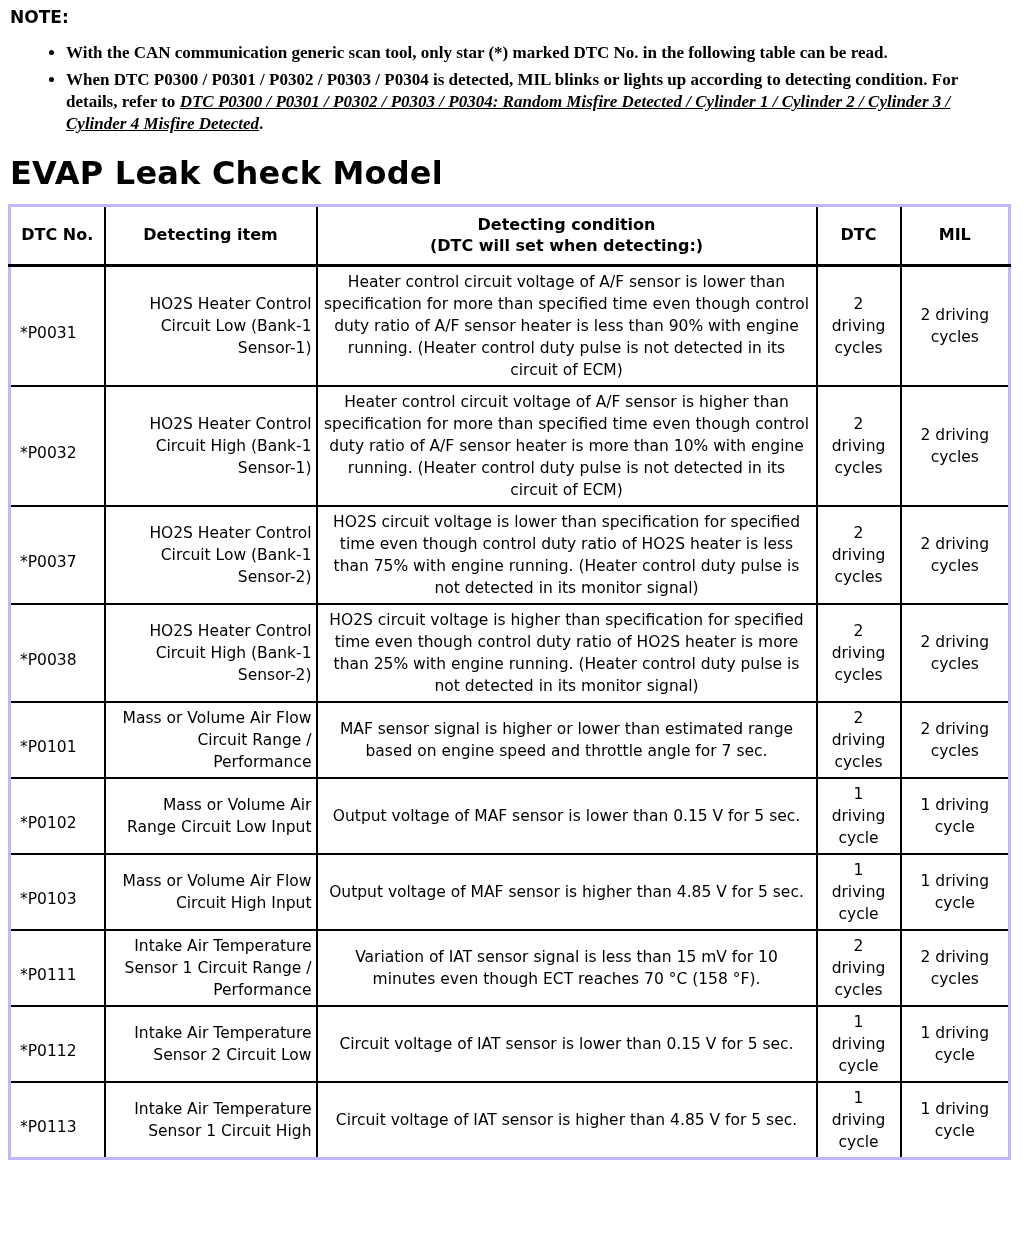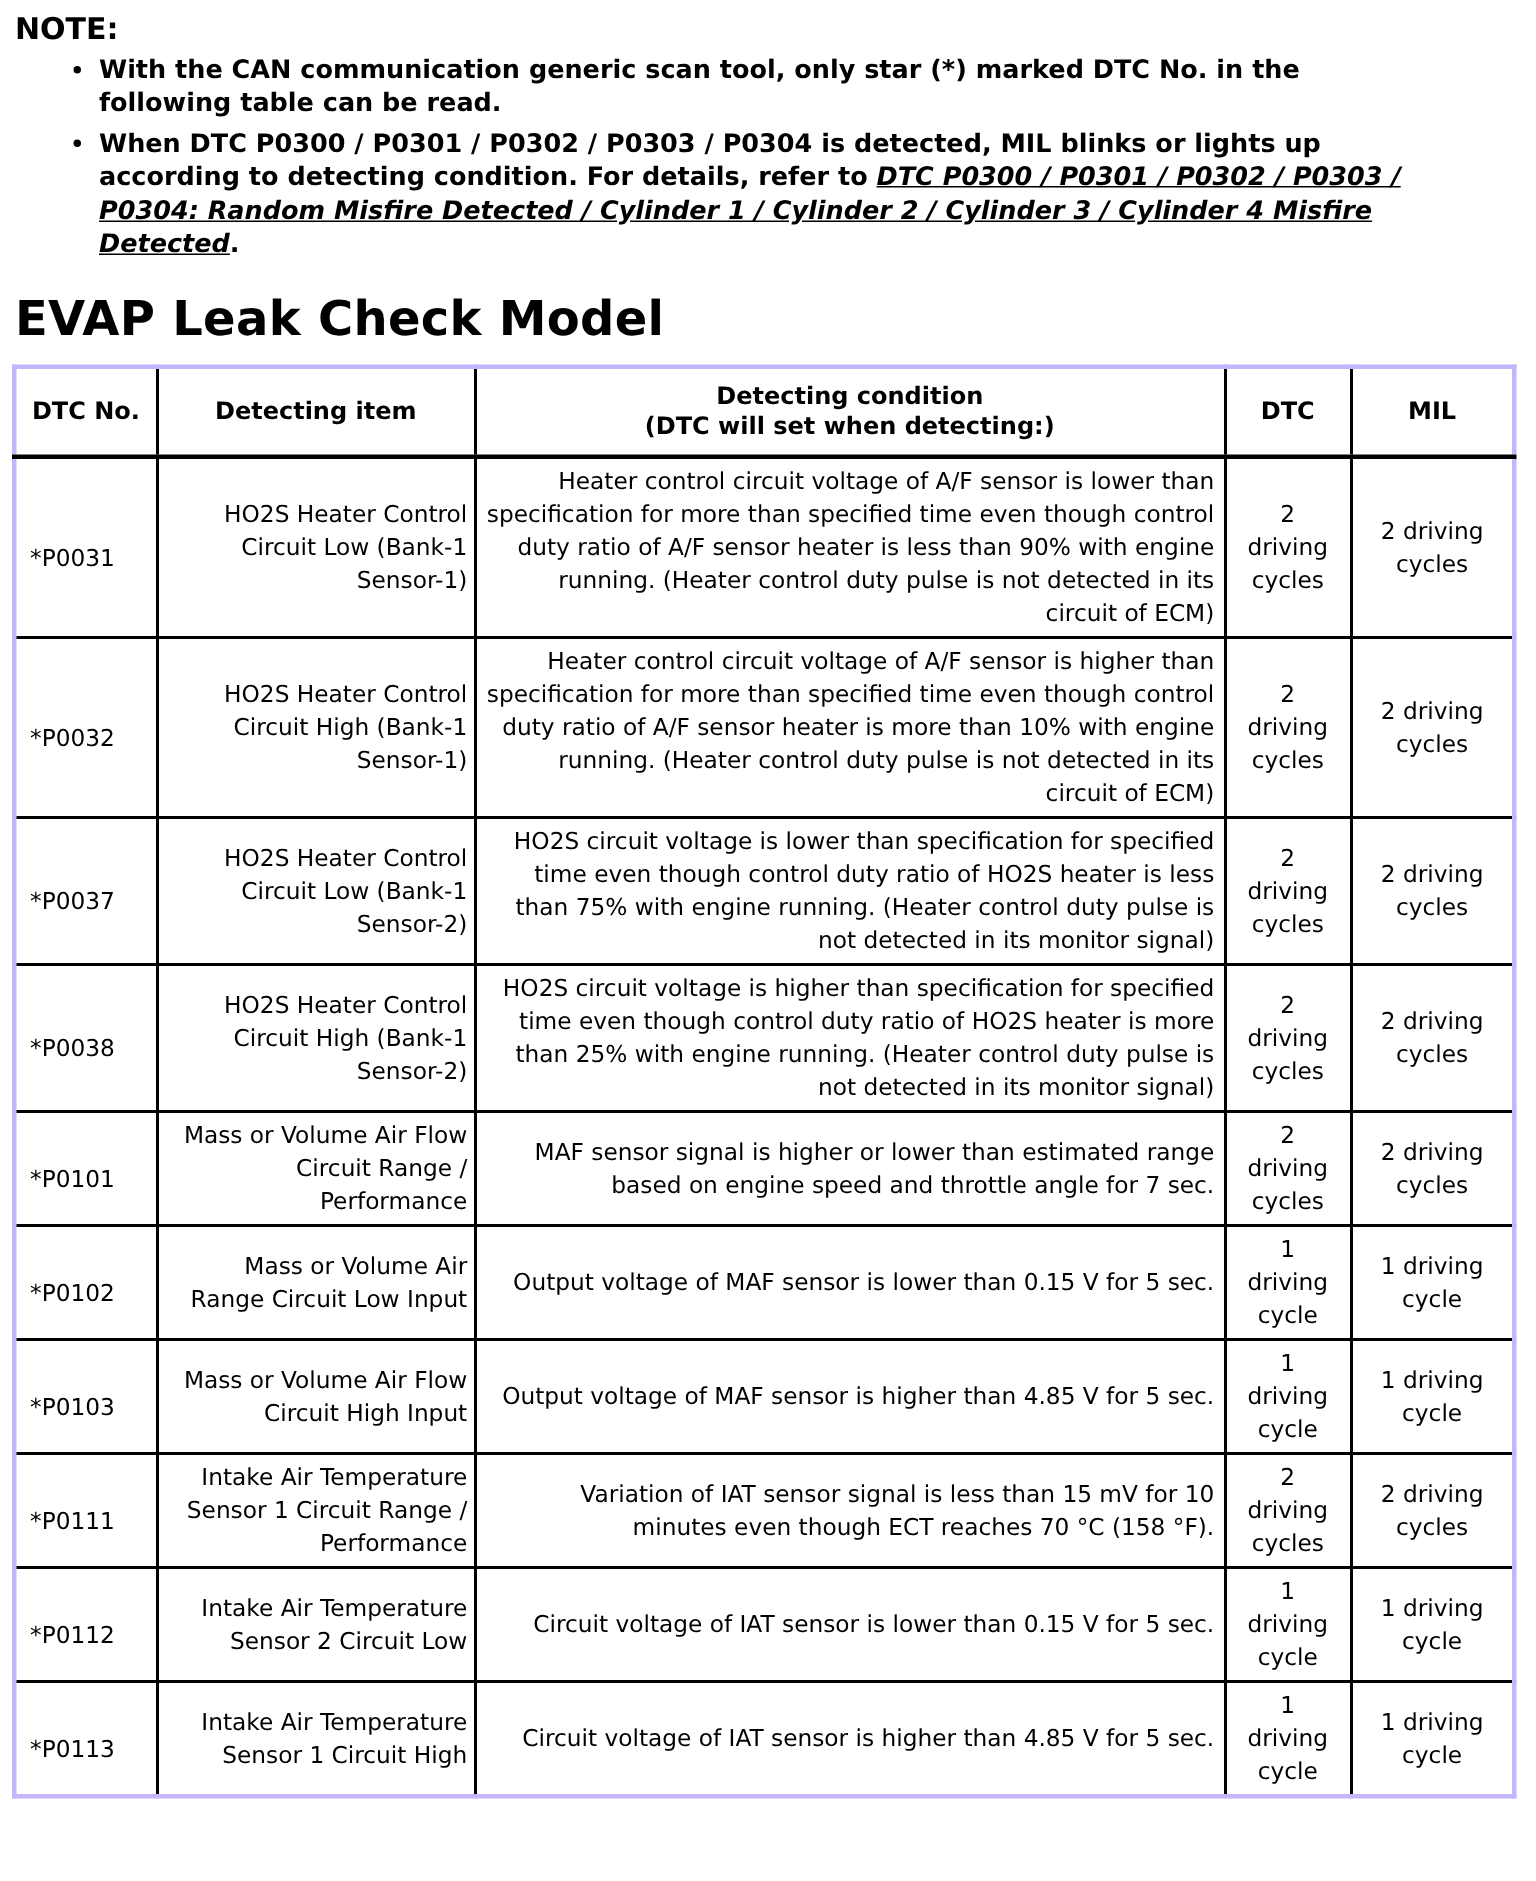--- a/index.html
+++ b/index.html
@@ -8,31 +8,32 @@
   .page {
     width: 1024px;
     min-height: 1254px;
     padding: 6px 12px 8px 8px;
     background: #ffffff;
   }
 
   
   .note-label {
     font-weight: bold;
-    font-size: 20px;
+    font-size: 17px;
     line-height: 1.3;
     padding-left: 2px;
   }
   .note-list {
-    margin: 4px 0 0 0;
+    margin: 14px 0 0 0;
     padding-left: 58px;
     max-width: 950px;
     font-weight: bold;
     font-size: 17px;
     line-height: 1.32;
+    font-family: Liberation Serif, serif;
   }
   .note-list li { margin-bottom: 4px; }
   .ref-link {
     color: #000000;
     font-weight: bold;
     font-style: italic;
     text-decoration: underline;
     cursor: pointer;
   }
 
@@ -73,21 +74,21 @@
     text-align: left;
     padding: 22px 4px 8px 9px;
   }
   .cell-item {
     vertical-align: middle;
     text-align: right;
     padding: 4px 4px 4px 6px;
   }
   .cell-cond {
     vertical-align: middle;
-    text-align: right;
+    text-align: center;
     padding: 4px 6px;
   }
   .cell-dtc {
     vertical-align: middle;
     text-align: center;
     padding: 4px 11px;
   }
   .cell-mil {
     vertical-align: middle;
     text-align: center;

